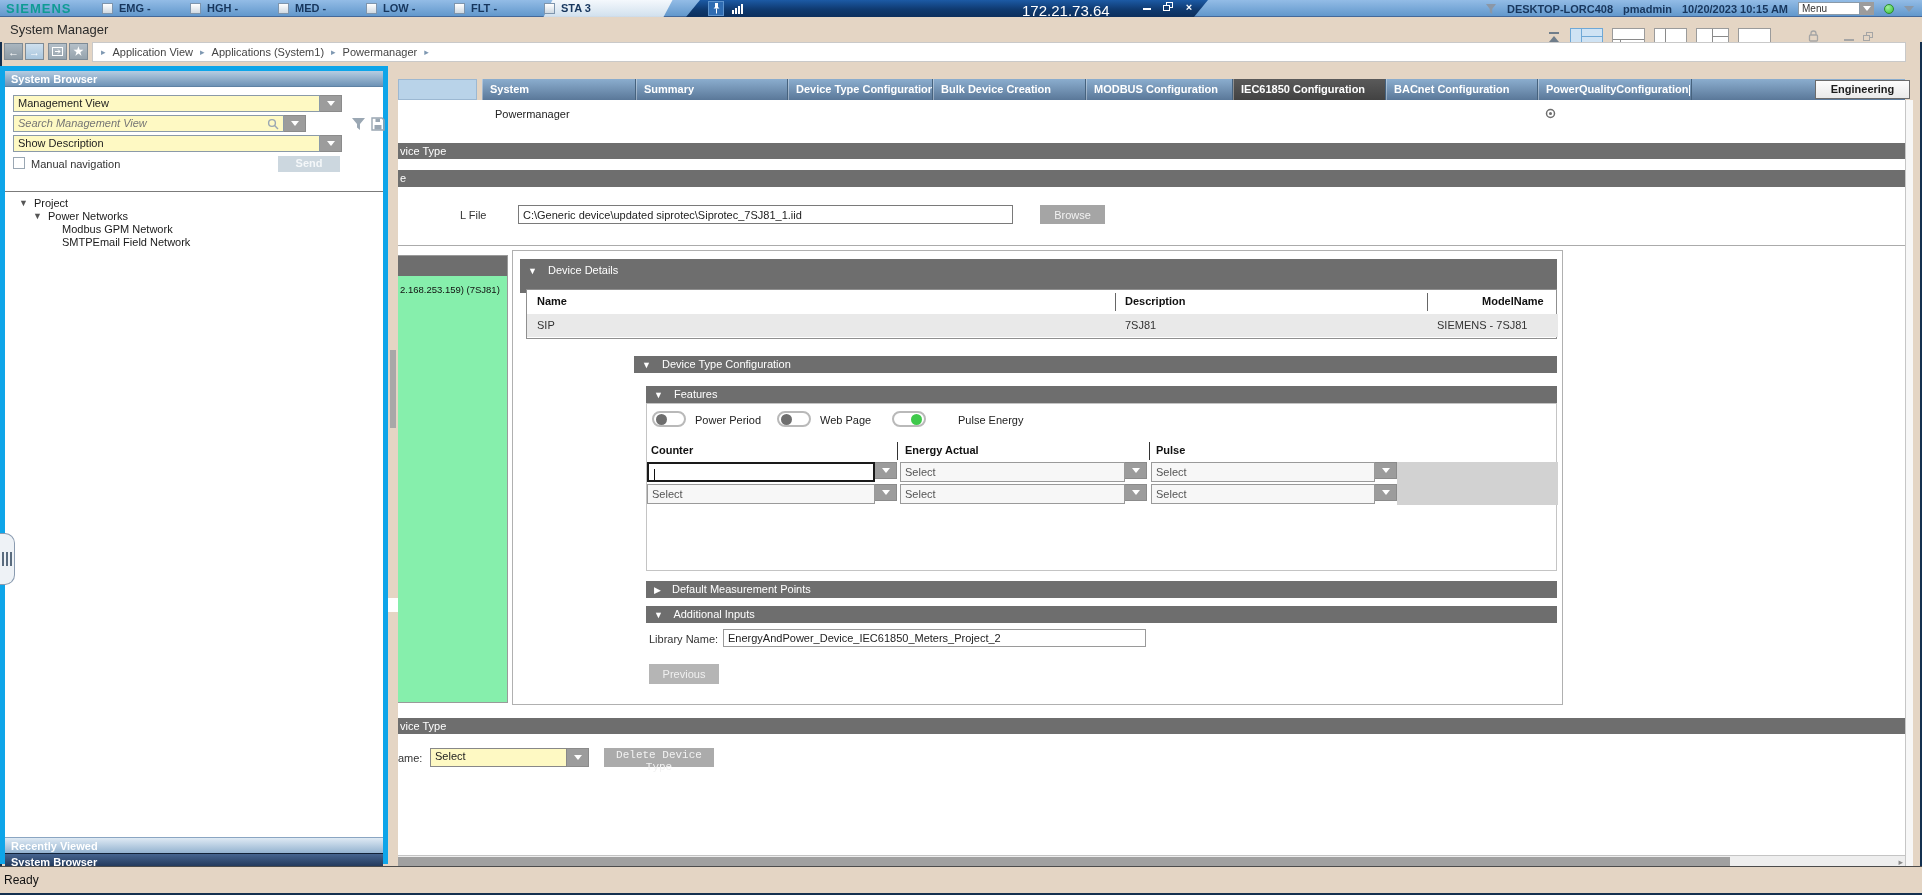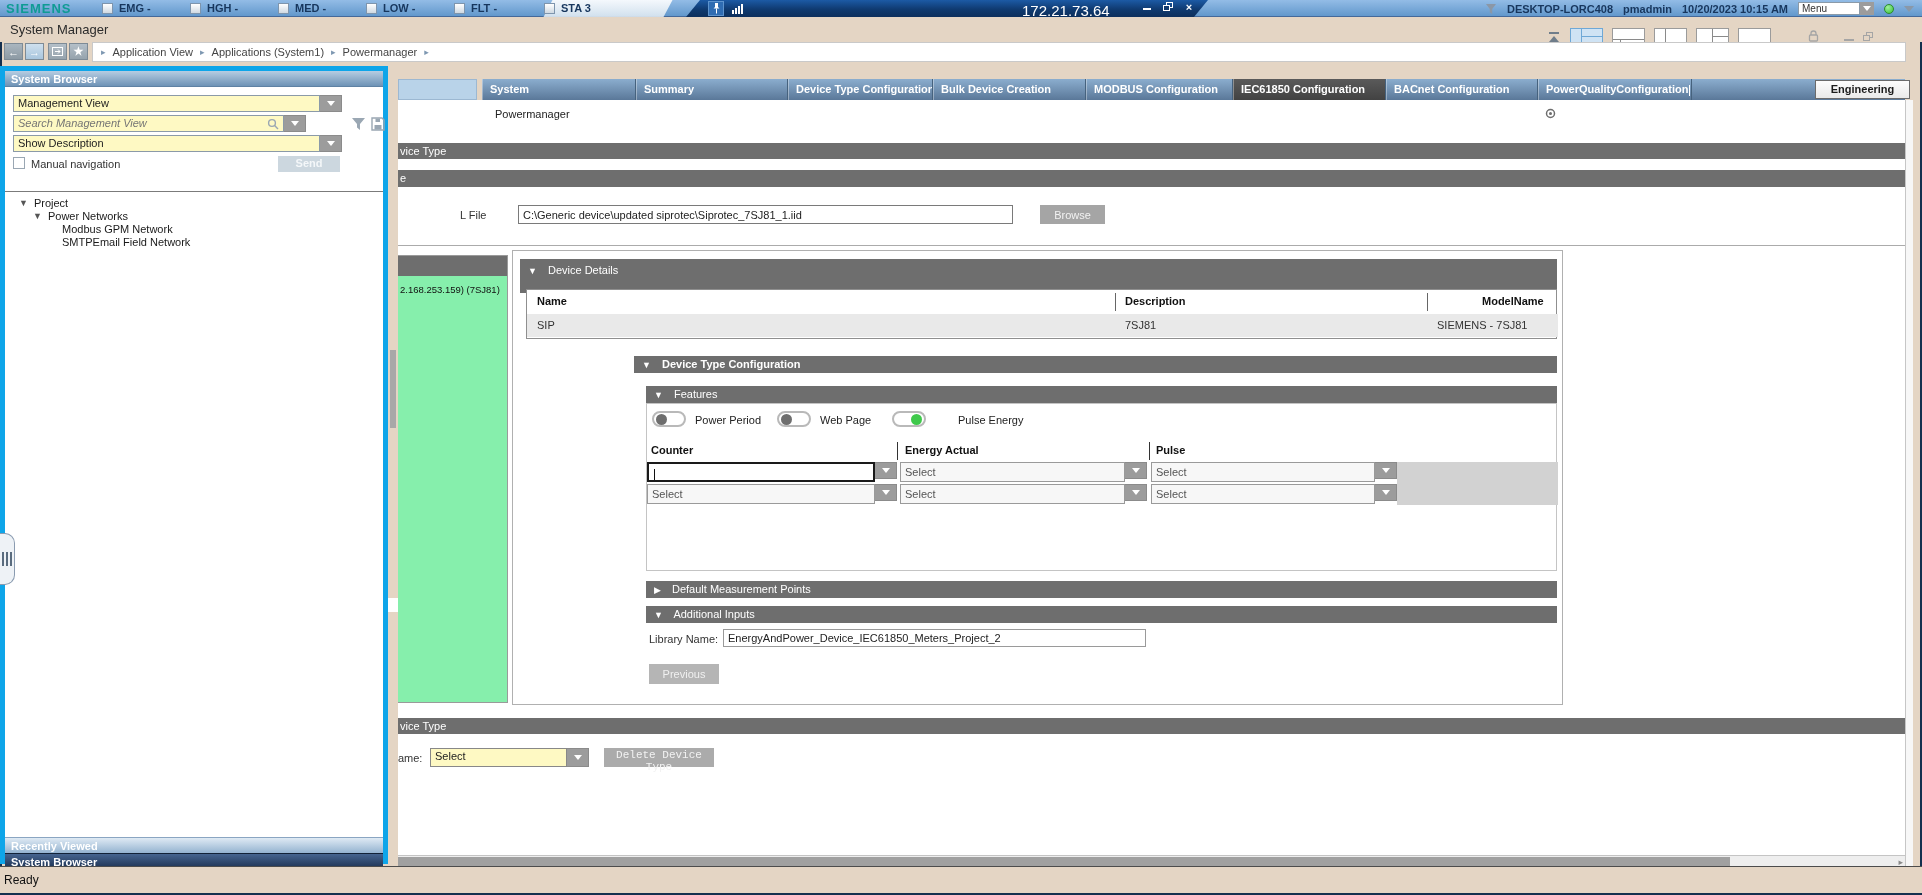--- a/index.html
+++ b/index.html
@@ -404,21 +404,21 @@
           <div class="ddh" style="left:0;width:588px;">Name</div>
           <div class="ddh" style="left:588px;width:312px;">Description</div>
           <div class="ddh" style="left:900px;width:129px;margin-left:45px;">ModelName</div>
           <div class="ddsep" style="left:588px;"></div>
           <div class="ddsep" style="left:900px;"></div>
           <div class="ddc" style="left:0;width:588px;">SIP</div>
           <div class="ddc" style="left:588px;width:312px;">7SJ81</div>
           <div class="ddc" style="left:900px;width:131px;">SIEMENS - 7SJ81</div>
         </div>
 
-        <div class="sbar" style="left:121px;top:105px;width:923px;height:17px;line-height:17px;font-weight:bold;">
+        <div class="sbar" style="left:121px;top:105px;width:923px;height:17px;line-height:17px;">
           <span class="arr">▼</span>
           <span>Device Type Configuration</span>
         </div>
 
         <div class="sbar" style="left:133px;top:135px;width:911px;height:17px;line-height:17px;">
           <span class="arr">▼</span>
           <span>Features</span>
         </div>
 
         <div class="abs" style="left:133px;top:152px;width:911px;height:168px;border:1px solid #c4c4c4;background:#fff;">

